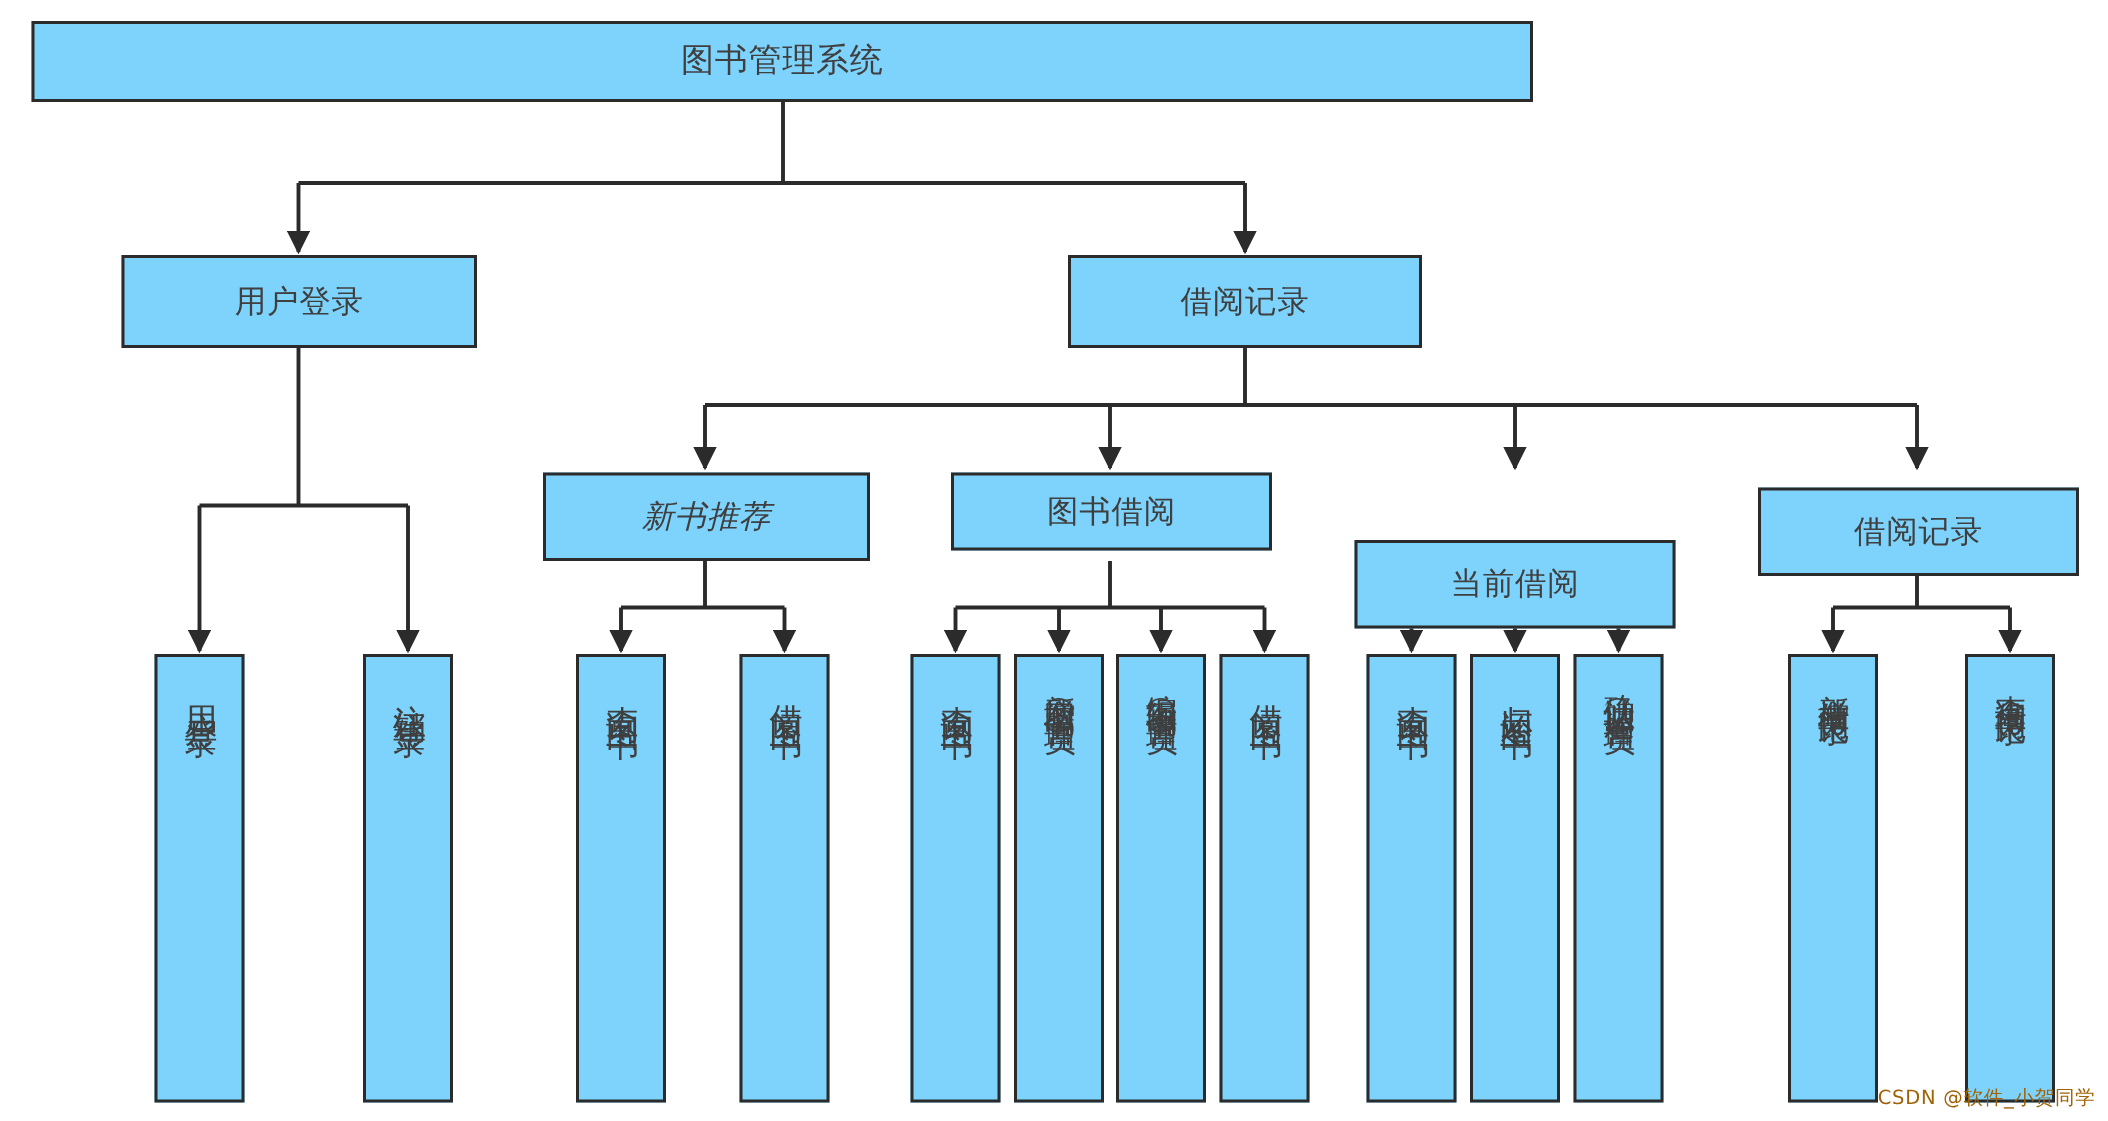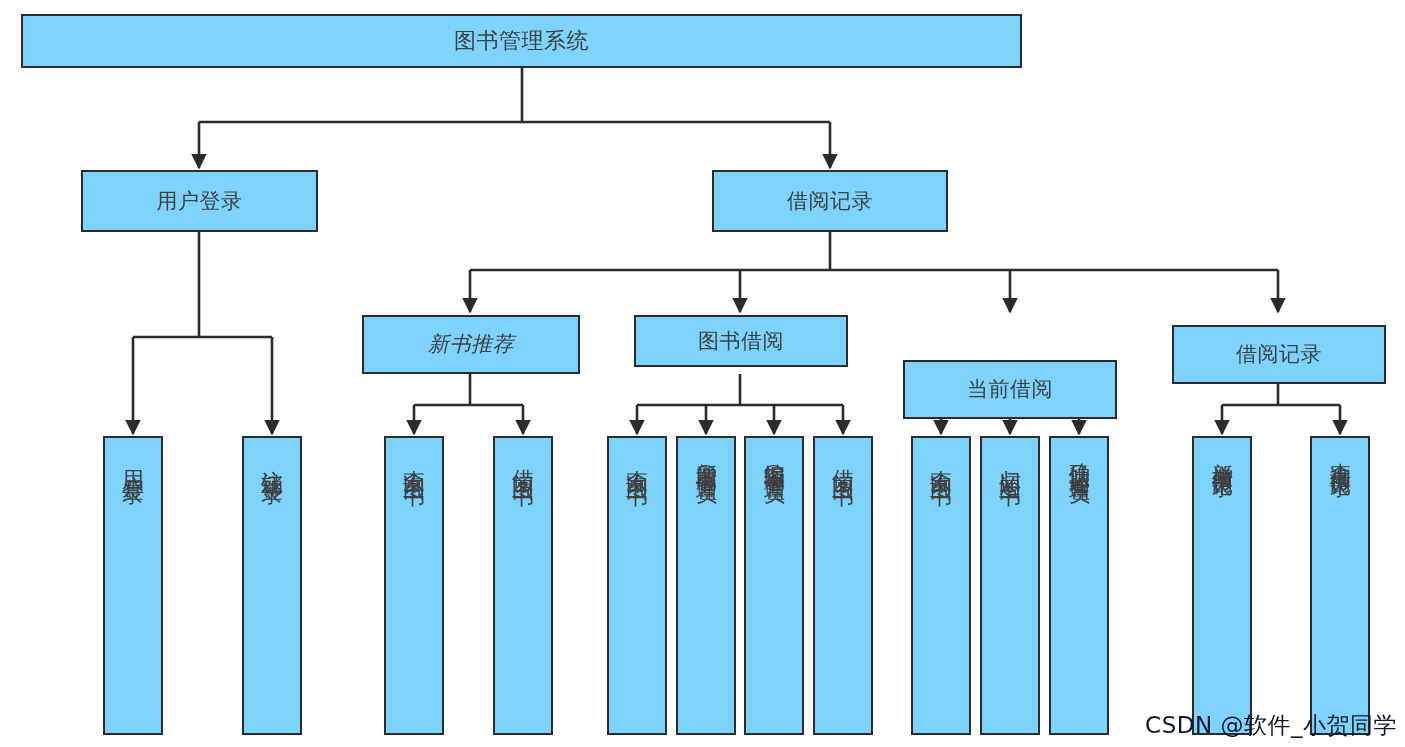--- a/index.html
+++ b/index.html
@@ -69,22 +69,22 @@
     padding-top: 8px;
   }
   .node.vert.tall-text .label {
     font-size: 21px;
     letter-spacing: 3px;
   }
   #watermark {
     position: absolute;
     right: 8px;
     bottom: 6px;
-    font-size: 23px;
-    color: #0f172a;
+    font-size: 13px;
+    color: #a16207;
     letter-spacing: 0.5px;
     white-space: nowrap;
     user-select: none;
   }
 </style>
 </head>
 <body>
 
 <div id="diagram-root">
 

